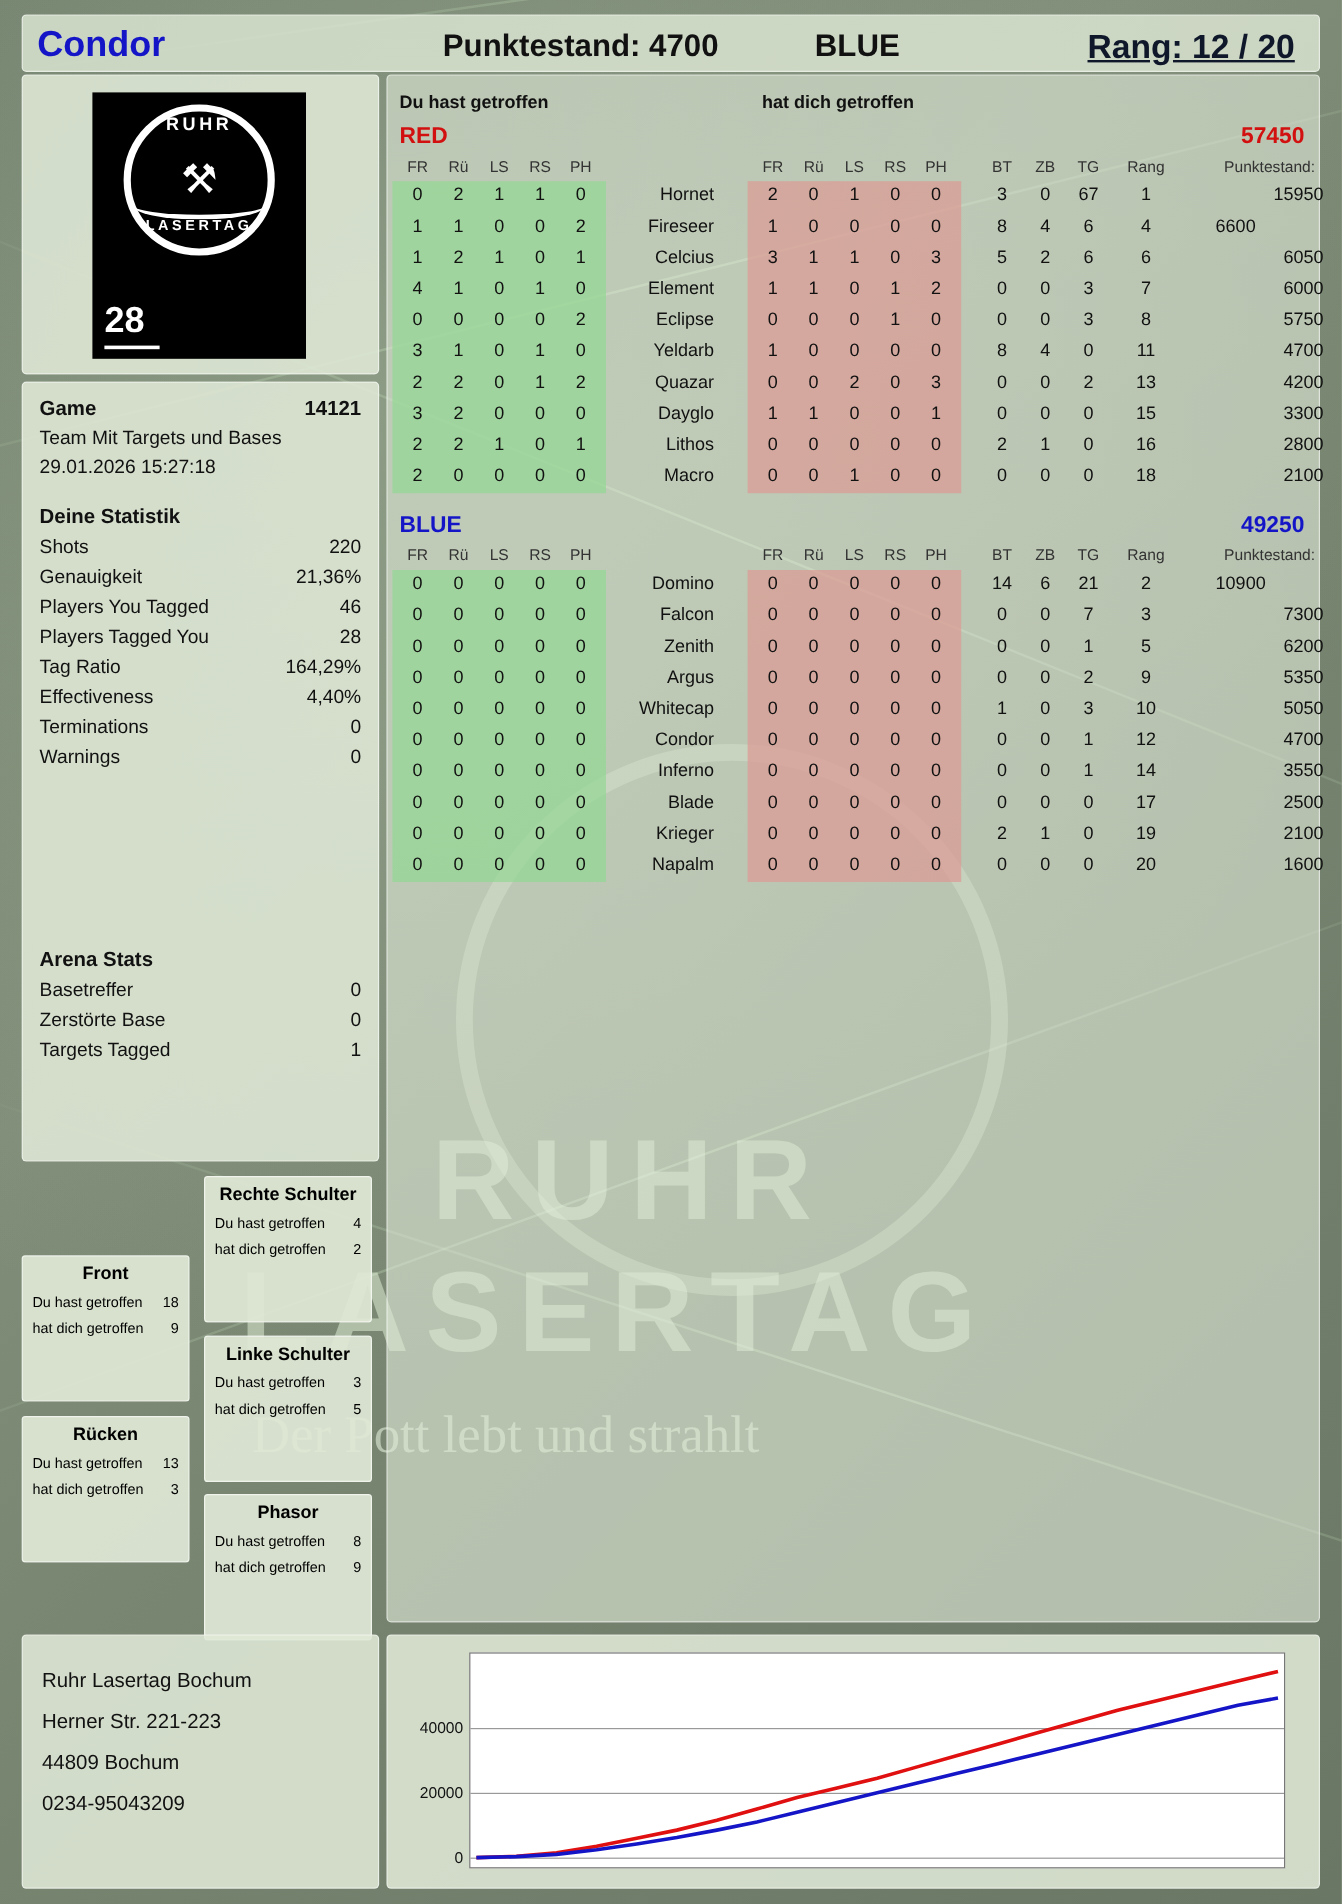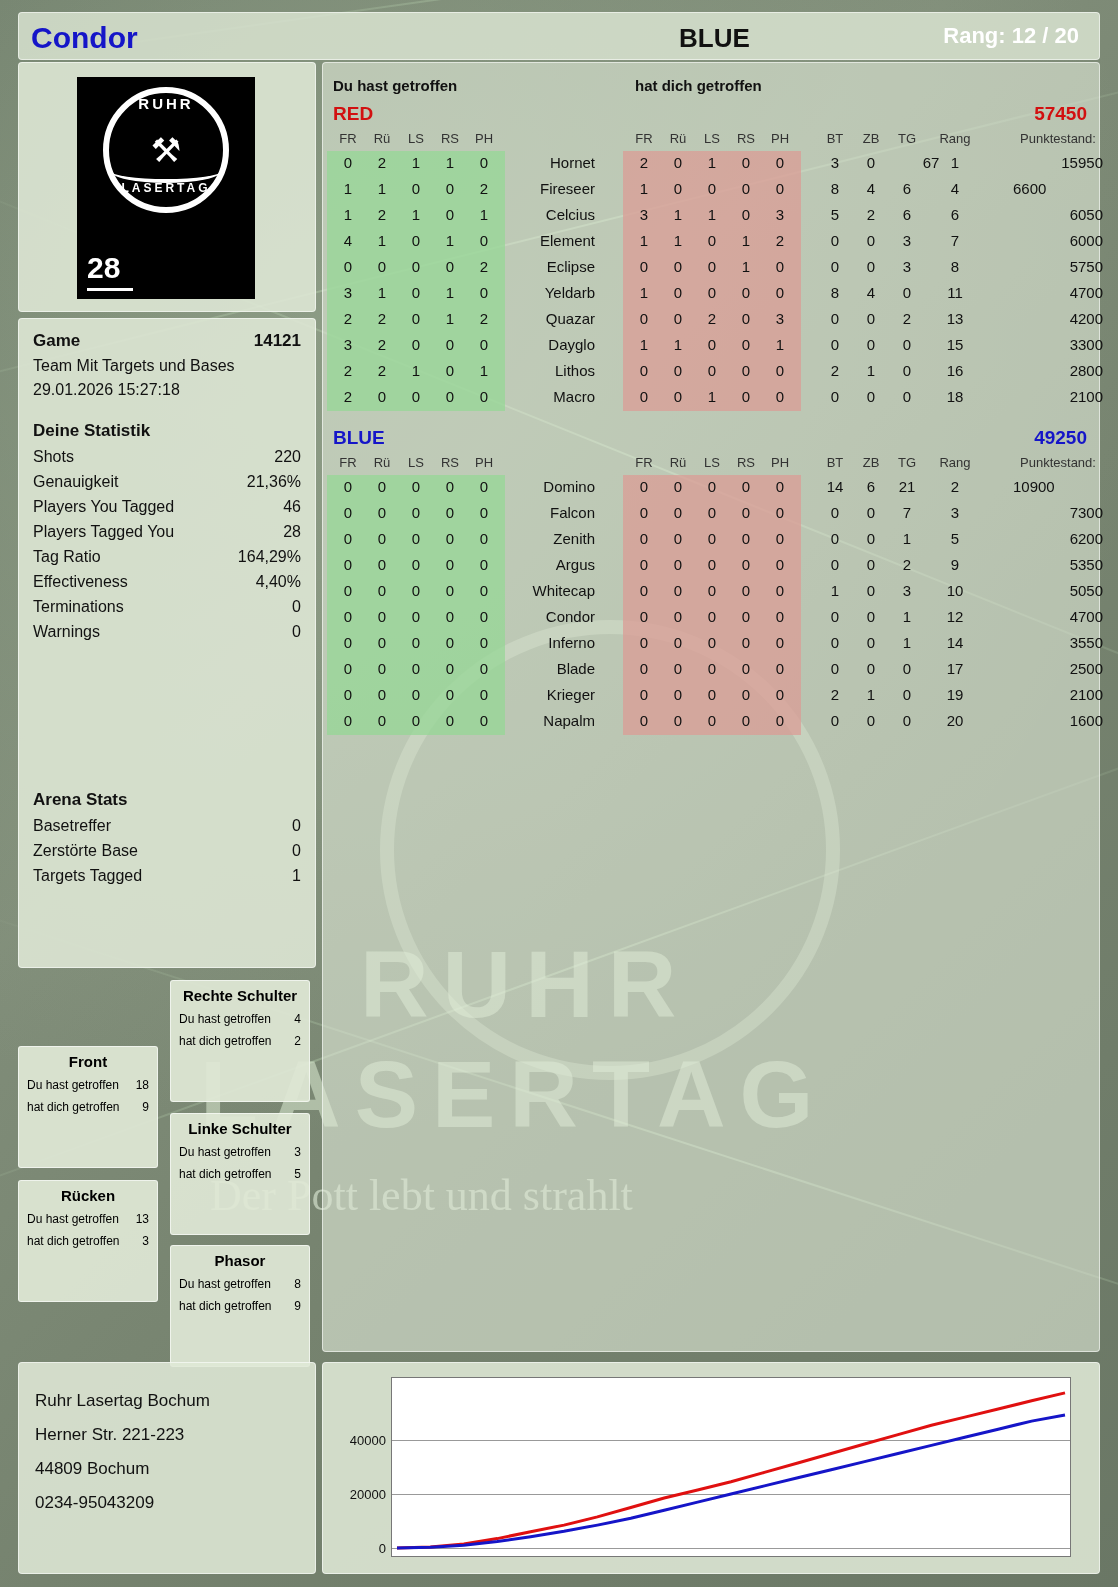--- a/index.html
+++ b/index.html
@@ -39,21 +39,21 @@
   .panel {
     position:absolute;
     background: rgba(223,232,214,0.88);
     border: 1px solid rgba(255,255,255,0.55);
     border-radius: 4px;
   }
   .topbar { left:18px; top:12px; width:1082px; height:48px; background: rgba(223,232,214,0.80);}
   .topbar .brand { position:absolute; left:12px; top:8px; font-size:30px; font-weight:bold; color:#1515c8; }
   .topbar .score { position:absolute; left:350px; top:10px; font-size:26px; font-weight:bold; color:#111; }
   .topbar .team { position:absolute; left:660px; top:10px; font-size:26px; font-weight:bold; color:#111; }
-  .topbar .rank { position:absolute; right:20px; top:10px; font-size:22px; font-weight:bold; color:#ffffff; }
+  .topbar .rank { position:absolute; right:20px; top:10px; font-size:28px; font-weight:bold; color:#0f172a;text-decoration:underline; }
 
   .leftcard { left:18px; top:62px; width:298px; height:250px; }
   .logo {
     position:absolute; left:58px; top:14px; width:178px; height:222px;
     background:#000; color:#fff;
   }
   .logo .ring {
     position:absolute; left:26px; top:10px; width:126px; height:126px;
     border-radius:50%; border:6px solid #fff;
   }
@@ -110,20 +110,21 @@
 
 <div class="watermark">
   <div class="wm-circle"></div>
   <div class="wm-ruhr">RUHR</div>
   <div class="wm-laser">LASERTAG</div>
   <div class="wm-pott">Der Pott lebt und strahlt</div>
 </div>
 
 <div class="panel topbar">
   <div class="brand">Condor</div>
+  <div class="score">Punktestand: 4700</div>
   <div class="team">BLUE</div>
   <div class="rank">Rang: 12 / 20</div>
 </div>
 
 <div class="panel leftcard">
   <div class="logo">
     <div class="ruhr">RUHR</div>
     <div class="ring">
       <div class="hammers">⚒</div>
     </div>
@@ -282,21 +283,21 @@
       <div class="cell" style="position: absolute; left: 112px; top: 51px; width: 30px;">1</div>
       <div class="cell" style="position: absolute; left: 146px; top: 51px; width: 30px;">0</div>
       <div class="nm" style="position: absolute; left: 152px; top: 51px; width: 120px;">Hornet</div>
       <div class="cell" style="position: absolute; left: 306px; top: 51px; width: 30px;">2</div>
       <div class="cell" style="position: absolute; left: 340px; top: 51px; width: 30px;">0</div>
       <div class="cell" style="position: absolute; left: 374px; top: 51px; width: 30px;">1</div>
       <div class="cell" style="position: absolute; left: 408px; top: 51px; width: 30px;">0</div>
       <div class="cell" style="position: absolute; left: 442px; top: 51px; width: 30px;">0</div>
       <div class="cell" style="position: absolute; left: 497px; top: 51px; width: 30px;">3</div>
       <div class="cell" style="position: absolute; left: 533px; top: 51px; width: 30px;">0</div>
-      <div class="cell" style="position: absolute; left: 569px; top: 51px; width: 30px; margin-left: 24px;">67</div>
+      <div class="cell" style="position: absolute; left: 569px; top: 51px; width: 30px;">67</div>
       <div class="cell" style="position: absolute; left: 610px; top: 51px; width: 44px;">1</div>
       <div class="cell" style="position: absolute; left: 690px; top: 51px; width: 90px; text-align: right;">15950</div>
       <div class="cell" style="position: absolute; left: 10px; top: 77px; width: 30px;">1</div>
       <div class="cell" style="position: absolute; left: 44px; top: 77px; width: 30px;">1</div>
       <div class="cell" style="position: absolute; left: 78px; top: 77px; width: 30px;">0</div>
       <div class="cell" style="position: absolute; left: 112px; top: 77px; width: 30px;">0</div>
       <div class="cell" style="position: absolute; left: 146px; top: 77px; width: 30px;">2</div>
       <div class="nm" style="position: absolute; left: 152px; top: 77px; width: 120px;">Fireseer</div>
       <div class="cell" style="position: absolute; left: 306px; top: 77px; width: 30px;">1</div>
       <div class="cell" style="position: absolute; left: 340px; top: 77px; width: 30px;">0</div>

